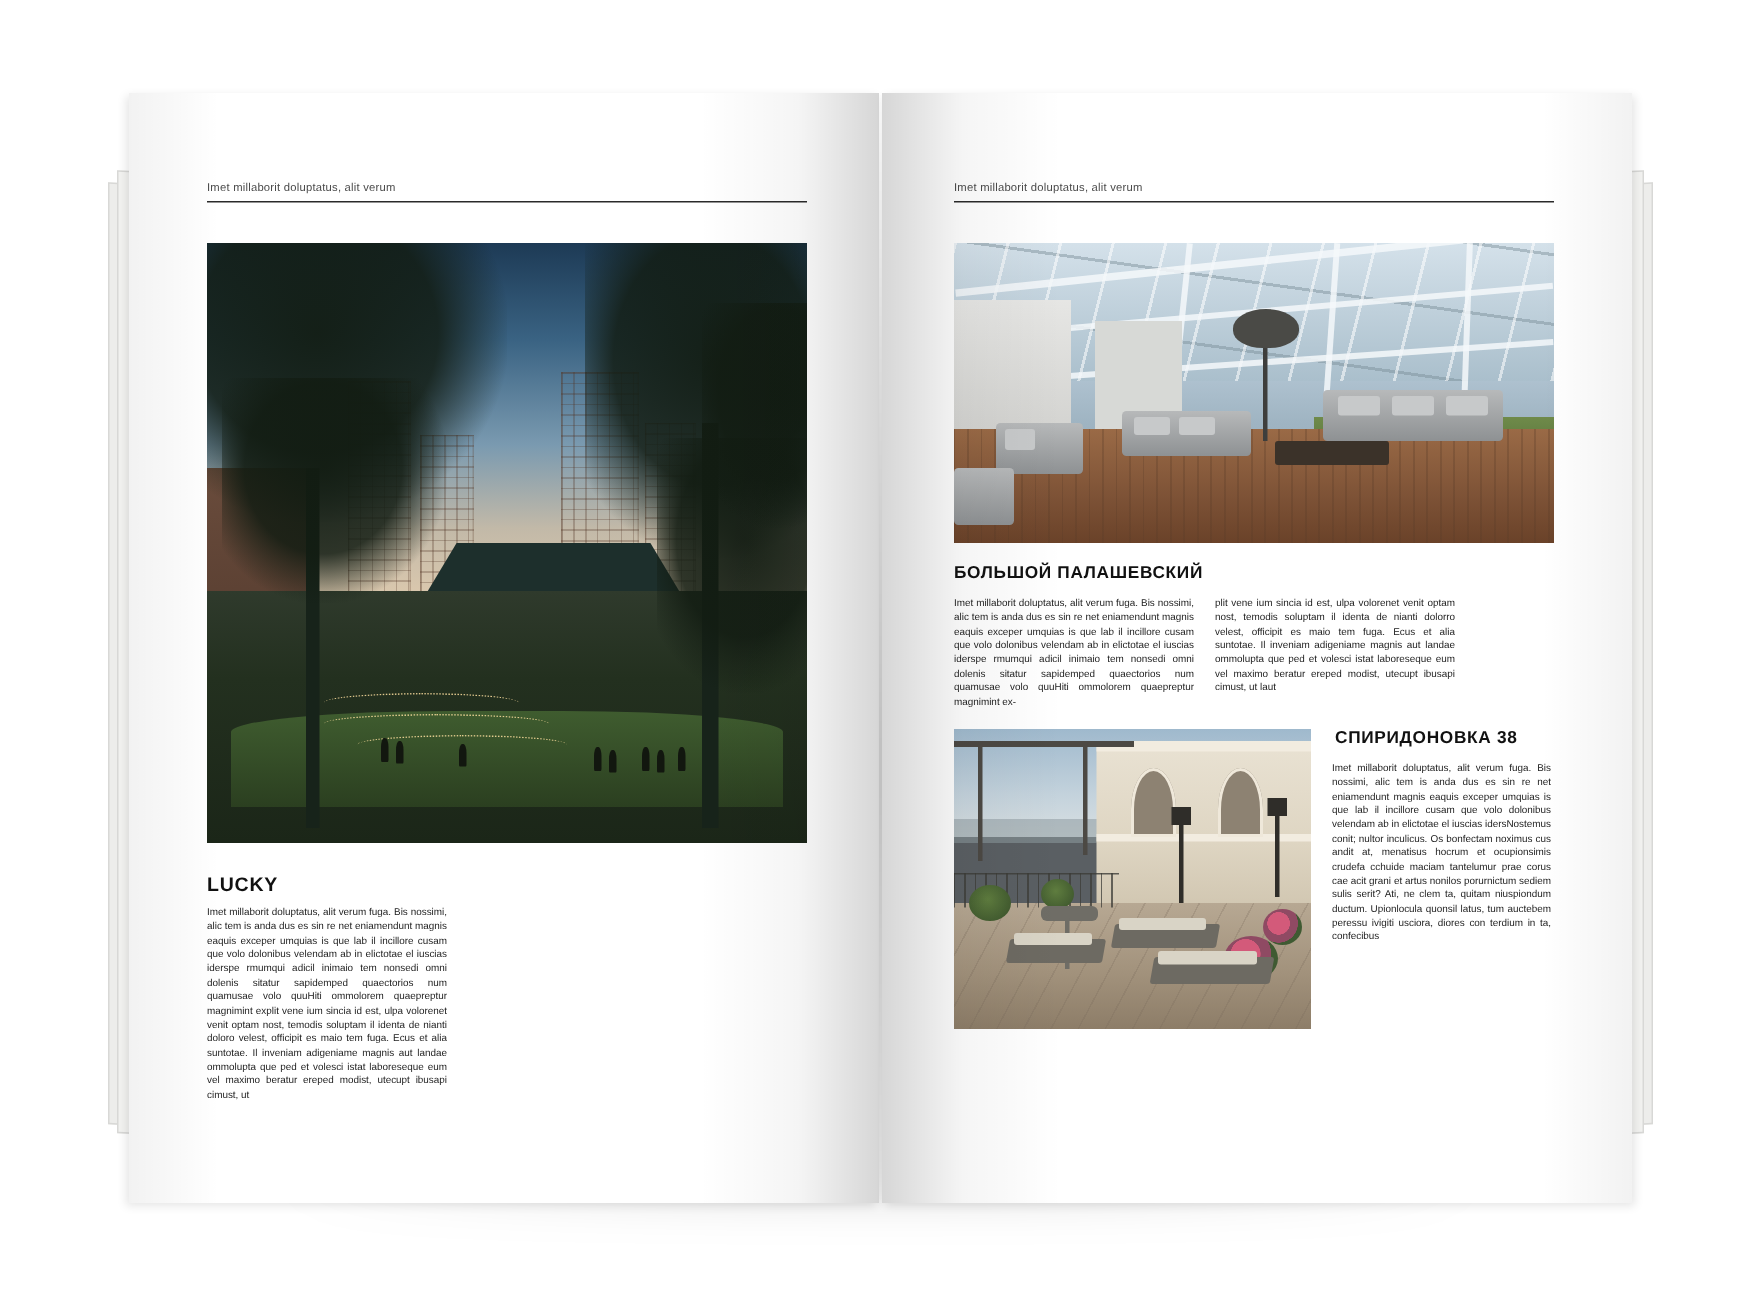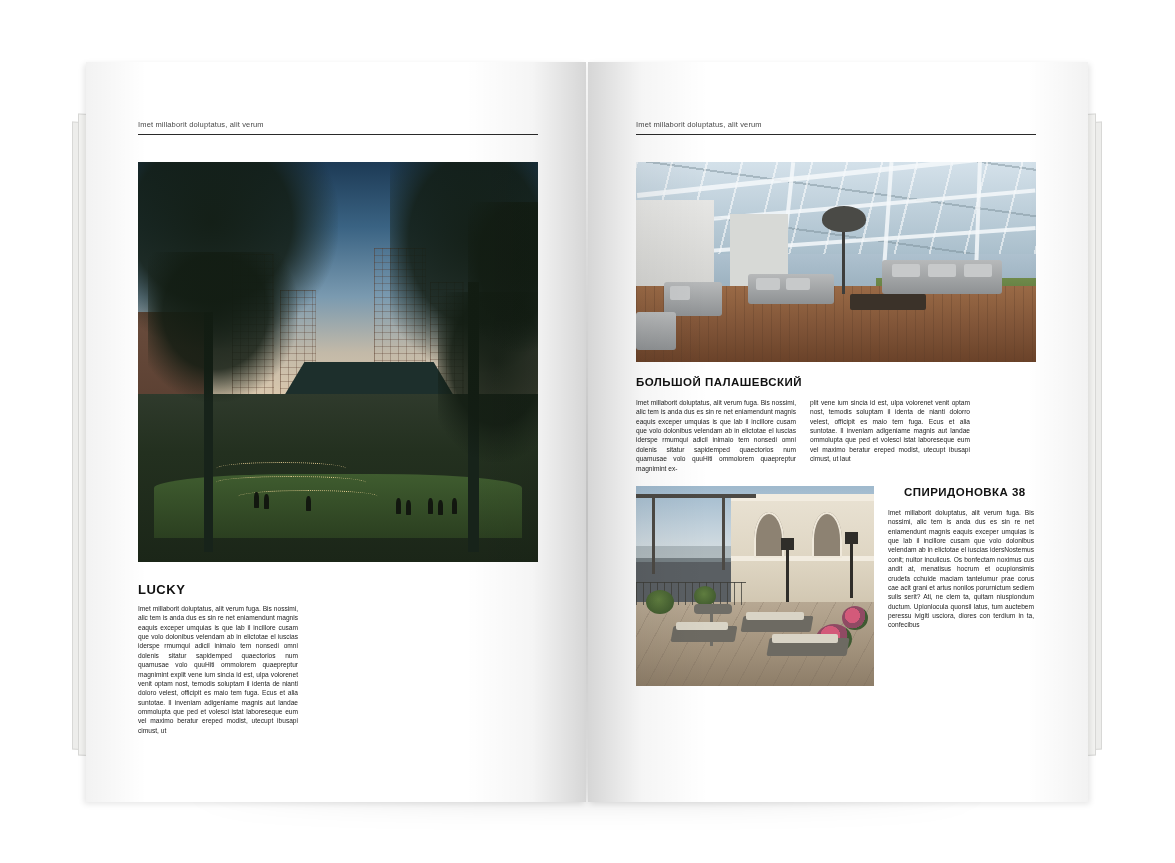--- a/index.html
+++ b/index.html
@@ -388,21 +388,21 @@
           <div class="p3-cushion" style="left:110px; top:126px; width:58px; height:8px;"></div>
           <div class="p3-lounger" style="left:132px; top:152px; width:80px; height:18px;"></div>
           <div class="p3-cushion" style="left:136px; top:148px; width:66px; height:9px;"></div>
 
           <div class="p3-umbrella" style="left:58px; top:118px; width:38px; height:10px; border-radius:4px;"></div>
           <div class="p3-umbrella" style="left:74px; top:126px; width:3px; height:34px;"></div>
           <div class="p3-lounger" style="left:36px; top:140px; width:64px; height:16px;"></div>
           <div class="p3-cushion" style="left:40px; top:136px; width:52px; height:8px;"></div>
         </div>
 
-        <div class="headline" style="left:316px; top:424px; font-size:11.5px;">СПИРИДОНОВКА 38</div>
+        <div class="headline" style="left:302px; top:424px; font-size:11.5px;">СПИРИДОНОВКА 38</div>
 
         <div class="col" style="left:300px; top:446px; width:146px;">Imet millaborit doluptatus, alit verum fuga. Bis nossimi, alic tem is anda dus es sin re net eniamendunt magnis eaquis exceper umquias is que lab il incillore cusam que volo dolonibus velendam ab in elictotae el iuscias idersNostemus conit; nultor inculicus. Os bonfectam noximus cus andit at, menatisus hocrum et ocupionsimis crudefa cchuide maciam tantelumur prae corus cae acit grani et artus nonilos porurnictum sediem sulis serit? Ati, ne clem ta, quitam niuspiondum ductum. Upionlocula quonsil latus, tum auctebem peressu ivigiti usciora, diores con terdium in ta, confecibus</div>
 
         <div class="gutter-shade gutter-right"></div>
         <div class="outer-shade outer-right"></div>
       </div>
     </div>
 
   </div>
 </div>

